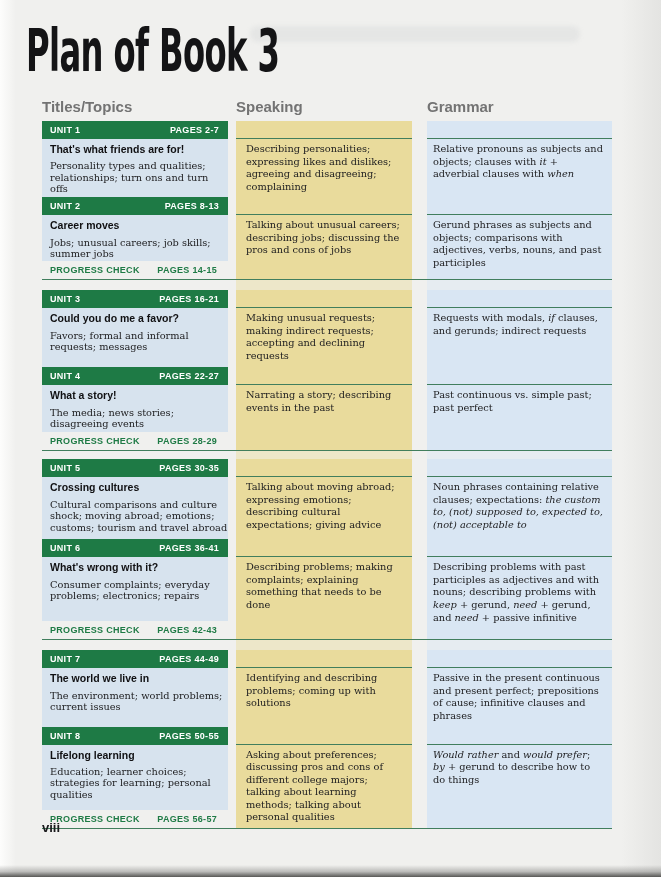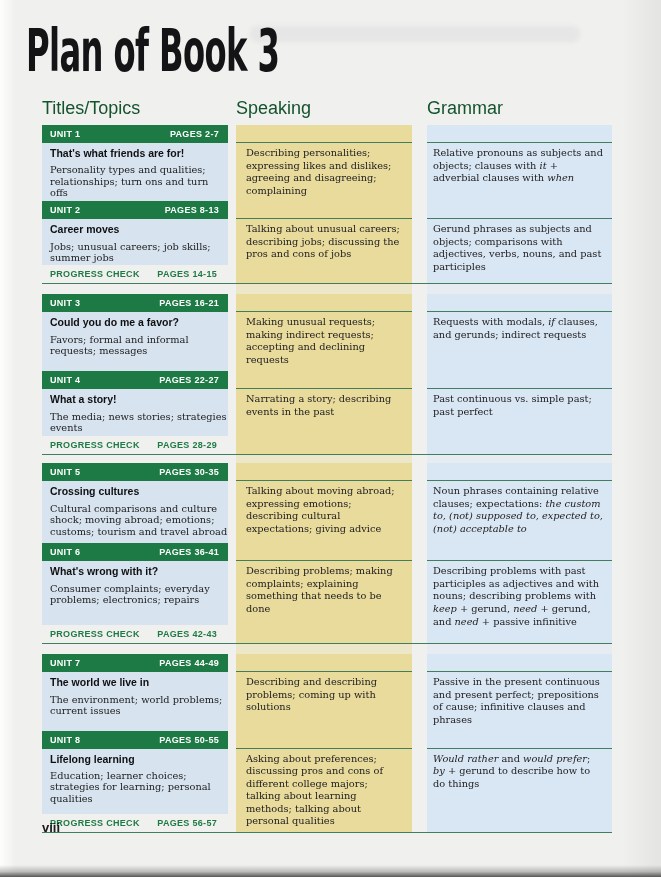--- a/index.html
+++ b/index.html
@@ -18,21 +18,21 @@
   .ghost{position:absolute;top:26px;left:250px;width:330px;height:16px;border-radius:8px;
     background:rgba(175,180,186,.16);filter:blur(2px);pointer-events:none;}
   
   .title-wrap{padding:22px 0 0 26px;height:66px;}
   h1{margin:0;font-family:"DejaVu Sans", sans-serif;font-weight:800;font-size:52px;line-height:1.0;
      letter-spacing:-1px;white-space:nowrap;color:#141416;
      transform:scale(.62,1.12);transform-origin:left top;}
   
   .toc{margin:10px 0 0 42px;width:570px;}
   .th-row{display:flex;margin-bottom:6px;}
-  .th{font-family:"Liberation Sans", sans-serif;font-weight:normal;font-size:18px;color:#14532d;}
+  .th{font-family:"Liberation Sans", sans-serif;font-weight:bold;font-size:15px;color:#737373;}
   .th1{width:186px;}.thg1{width:8px;}.th2{width:176px;}.thg2{width:15px;}.th3{width:185px;}
   .unit{display:flex;position:relative;}
   .has-pc{border-bottom:1.5px solid var(--rule-green,#417e5d);}
   .c1{width:186px;display:flex;flex-direction:column;}
   .cg{width:8px;flex:none;}
   .cg2{width:15px;flex:none;}
   .bar{height:18px;flex:none;background:var(--unit-bar-green,#1e7a45);color:#fff;
     display:flex;justify-content:space-between;align-items:center;padding:0 9px 0 8px;
     font-family:"Liberation Sans", sans-serif;font-weight:bold;font-size:9px;letter-spacing:.3px;gap:41px;}
   .c1-body{flex:1;background:var(--titles-topics-bg,#d7e3ee);padding:4px 0 2px 8px;box-sizing:border-box;}
@@ -164,21 +164,21 @@
     </div>
 
     <div class="unit u4 has-pc">
       <div class="c1">
         <div class="bar">
           <span>UNIT 4</span>
           <span>PAGES 22-27</span>
         </div>
         <div class="c1-body">
           <div class="u-title">What a story!</div>
-          <div class="u-topics">The media; news stories; strategies events</div>
+          <div class="u-topics">The media; news stories; disagreeing events</div>
         </div>
         <div class="pc">
           <span>PROGRESS CHECK</span>
           <span>PAGES 28-29</span>
         </div>
       </div>
       <div class="cg"></div>
       <div class="c2">
           <i class="rule"></i>
         <div class="cell-text">Narrating a story; describing events in the past</div>
@@ -263,21 +263,21 @@
           <span>PAGES 44-49</span>
         </div>
         <div class="c1-body">
           <div class="u-title">The world we live in</div>
           <div class="u-topics">The environment; world problems; current issues</div>
         </div>
       </div>
       <div class="cg"></div>
       <div class="c2">
           <i class="rule"></i>
-        <div class="cell-text">Describing and describing problems; coming up with solutions</div>
+        <div class="cell-text">Identifying and describing problems; coming up with solutions</div>
       </div>
       <div class="cg2"></div>
       <div class="c3">
           <i class="rule"></i>
         <div class="cell-text"><span>Passive in the present continuous and present perfect; prepositions of cause; infinitive clauses and phrases</span></div>
       </div>
     </div>
 
     <div class="unit u8 has-pc">
       <div class="c1">

